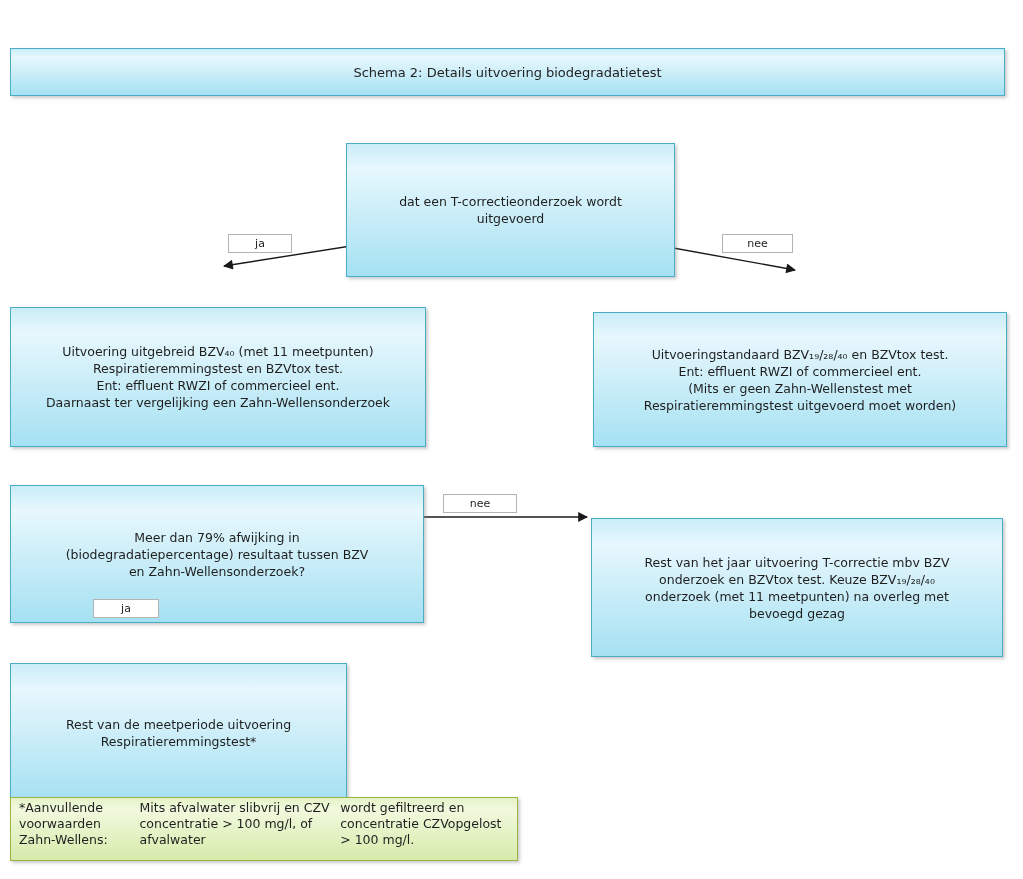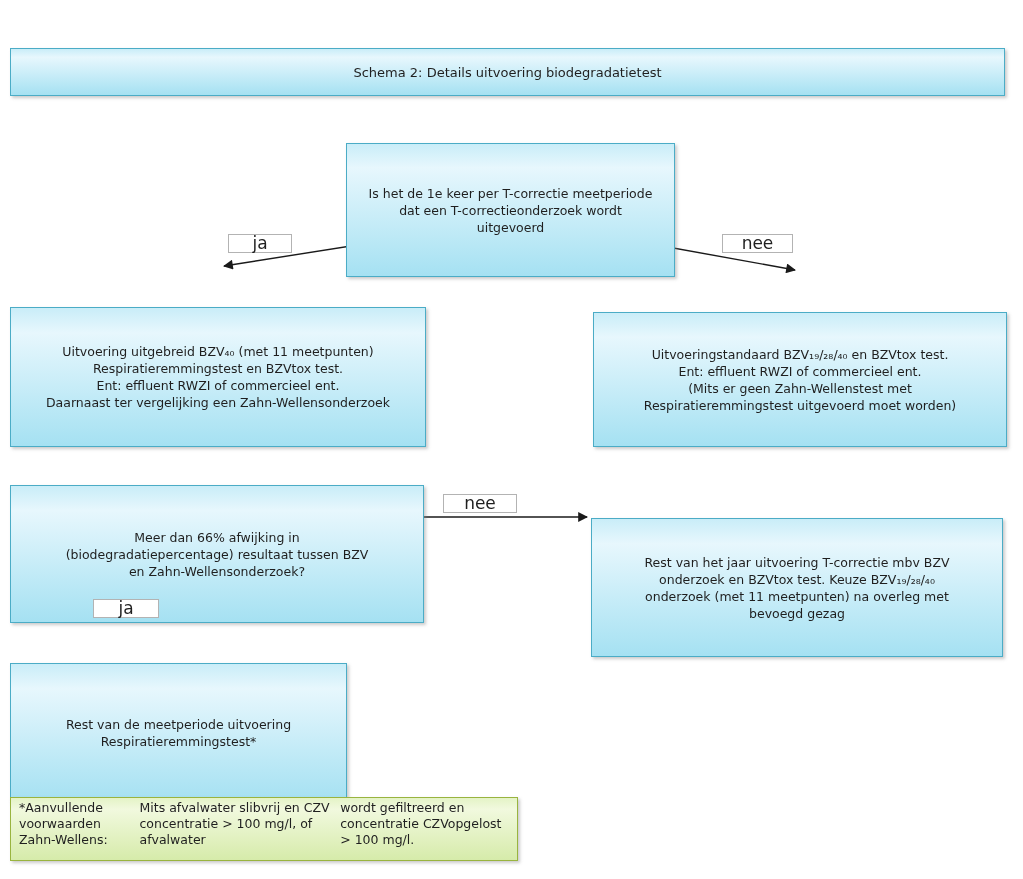--- a/index.html
+++ b/index.html
@@ -63,21 +63,21 @@
     line-height: 16px;
   }
   .branch-label {
     position: absolute;
     box-sizing: border-box;
     background: #ffffff;
     border: 1px solid #b3b3b3;
     display: flex;
     justify-content: center;
     align-items: center;
-    font-size: 17px;
+    font-size: 11px;
     line-height: 13px;
   }
   .lbl-ja-top  { left: 228px; top: 234px; width: 64px; height: 19px; }
   .lbl-nee-top { left: 722px; top: 234px; width: 71px; height: 19px; }
   .lbl-nee-mid { left: 443px; top: 494px; width: 74px; height: 19px; }
   .lbl-ja-mid  { left: 93px;  top: 599px; width: 66px; height: 19px; }
 </style>
 </head>
 <body>
 
@@ -94,41 +94,40 @@
     <line x1="213" y1="407" x2="213" y2="441" stroke="#1a1a1a" stroke-width="1.4" marker-end="url(#arrow)"></line>
     <line x1="424" y1="517" x2="587" y2="517" stroke="#1a1a1a" stroke-width="1.4" marker-end="url(#arrow)"></line>
     <line x1="216" y1="583" x2="216" y2="619" stroke="#1a1a1a" stroke-width="1.4" marker-end="url(#arrow)"></line>
   </svg>
 
   <div class="node banner">
     <div>Schema 2: Details uitvoering biodegradatietest</div>
   </div>
 
   <div class="node box-start">
-      <div>Is het de 1e keer per T-correctie meetperiode</div>
       <div>dat een T-correctieonderzoek wordt</div>
       <div>uitgevoerd</div>
     </div>
 
   <div class="node box-uitgebreid">
       <div>Uitvoering uitgebreid BZV₄₀ (met 11 meetpunten)</div>
       <div>Respiratieremmingstest en BZVtox test.</div>
       <div>Ent: effluent RWZI of commercieel ent.</div>
       <div>Daarnaast ter vergelijking een Zahn-Wellensonderzoek</div>
     </div>
 
   <div class="node box-standaard">
       <div>Uitvoeringstandaard BZV₁₉/₂₈/₄₀ en BZVtox test.</div>
       <div>Ent: effluent RWZI of commercieel ent.</div>
       <div>(Mits er geen Zahn-Wellenstest met</div>
       <div>Respiratieremmingstest uitgevoerd moet worden)</div>
     </div>
 
   <div class="node box-afwijking">
-      <div>Meer dan 66% afwijking in</div>
+      <div>Meer dan 79% afwijking in</div>
       <div>(biodegradatiepercentage) resultaat tussen BZV</div>
       <div>en Zahn-Wellensonderzoek?</div>
     </div>
 
   <div class="node box-restjaar">
       <div>Rest van het jaar uitvoering T-correctie mbv BZV</div>
       <div>onderzoek en BZVtox test. Keuze BZV₁₉/₂₈/₄₀</div>
       <div>onderzoek (met 11 meetpunten) na overleg met</div>
       <div>bevoegd gezag</div>
     </div>

